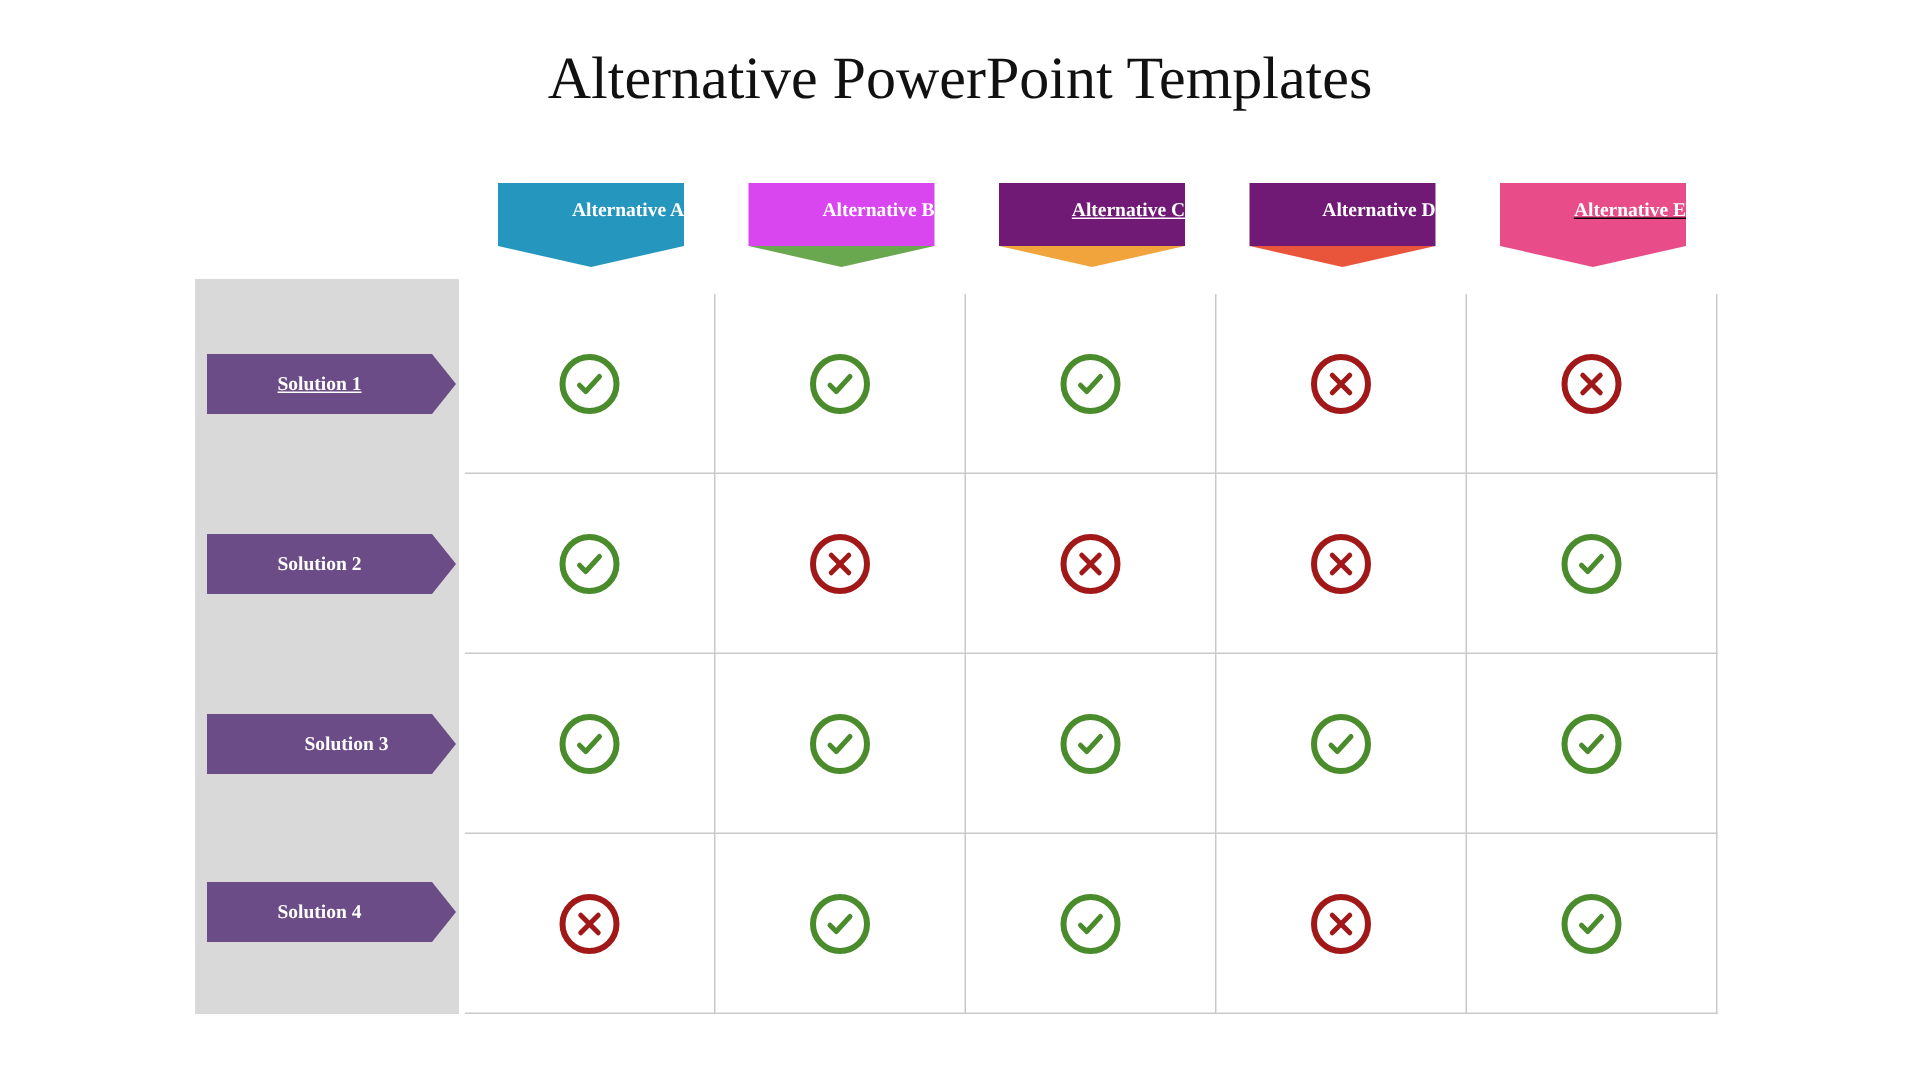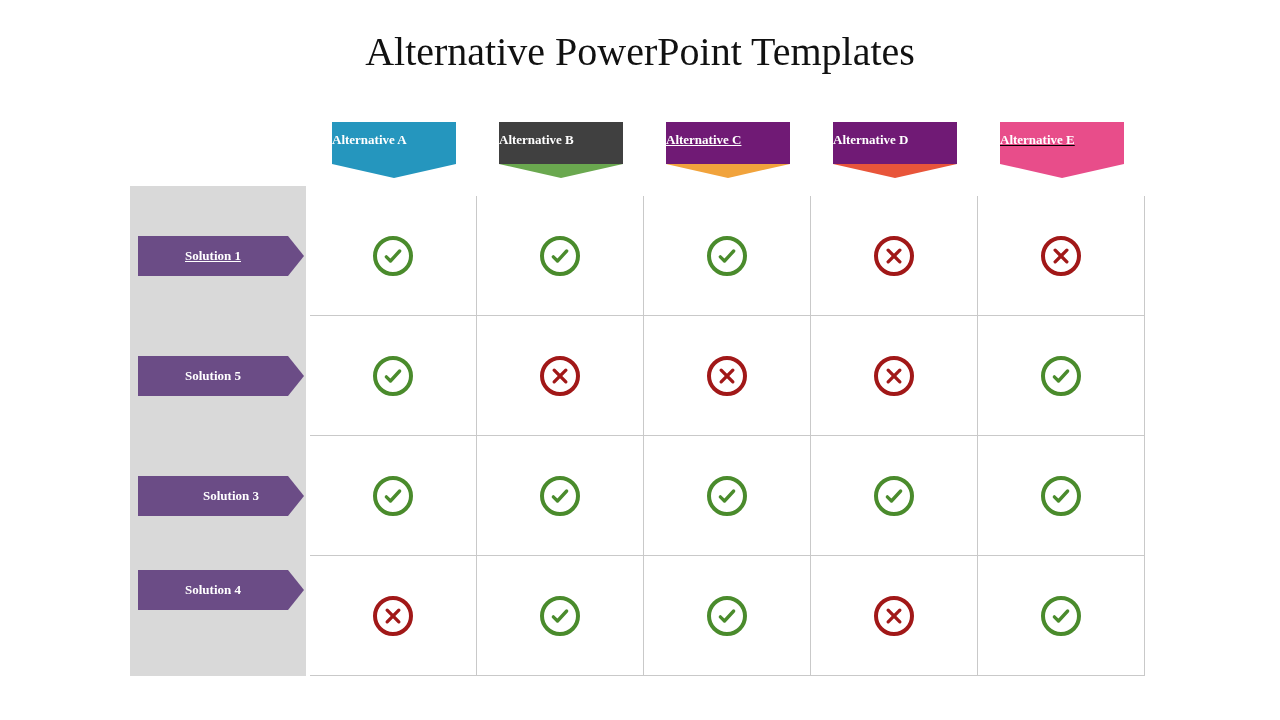--- a/index.html
+++ b/index.html
@@ -30,21 +30,21 @@
     left: 0;
     top: 76px;
     width: 176px;
     height: 490px;
     background: #d9d9d9;
   }
   .col-header {
     position: absolute;
     top: 12px;
     width: 124px;
-    text-align: left;
+    text-align: right;
   }
   .col-header .ribbon {
     position: relative;
     width: 124px;
     height: 42px;
     line-height: 36px;
     color: #fff;
     font-size: 13px;
     font-weight: bold;
     font-family: Georgia, serif;
@@ -113,43 +113,43 @@
 
 <h1 class="title">Alternative PowerPoint Templates</h1>
 
 <div class="grid-wrap">
   <div class="sidebar-bg"></div>
   <div id="headers">
       <div class="col-header" style="left: 202px;">
         <div class="ribbon" style="background: rgb(37, 150, 190); --ribbon-color: #2596be;"><span>Alternative A</span></div>
       </div>
       <div class="col-header" style="left: 369px;">
-        <div class="ribbon" style="background: #404040; --ribbon-color: #6aa84f;"><span>Alternative B</span></div>
+        <div class="ribbon" style="background: #d946ef; --ribbon-color: #6aa84f;"><span>Alternative B</span></div>
       </div>
       <div class="col-header" style="left: 536px;">
         <div class="ribbon" style="background: #701a75; text-decoration: underline; --ribbon-color: #f1a33c;"><span>Alternative C</span></div>
       </div>
       <div class="col-header" style="left: 703px;">
         <div class="ribbon" style="background: #701a75; --ribbon-color: #e8553a;"><span>Alternative D</span></div>
       </div>
       <div class="col-header" style="left: 870px; text-decoration: underline;">
         <div class="ribbon" style="background: rgb(232, 77, 138); --ribbon-color: #e84d8a;"><span>Alternative E</span></div>
       </div>
     </div>
   <div id="rowlabels">
       <div class="row-label" style="top: 126px; text-decoration: underline;">
         <span>Solution 1</span>
       </div>
       <div class="row-label" style="top: 246px;">
-        <span>Solution 5</span>
+        <span>Solution 2</span>
       </div>
       <div class="row-label" style="top: 366px; padding-left: 36px;">
         <span>Solution 3</span>
       </div>
-      <div class="row-label" style="top: 460px;">
+      <div class="row-label" style="top: 478px;">
         <span>Solution 4</span>
       </div>
     </div>
   <div id="cells">
       <div class="cell" style="left: 180px; top: 86px;">
         <div class="icon-circle icon-check">
           <svg viewBox="0 0 24 24" fill="none" stroke="currentColor" stroke-width="4" stroke-linecap="round" stroke-linejoin="round">
             <polyline points="4 13 9 18 20 6"></polyline>
           </svg>
         </div>

